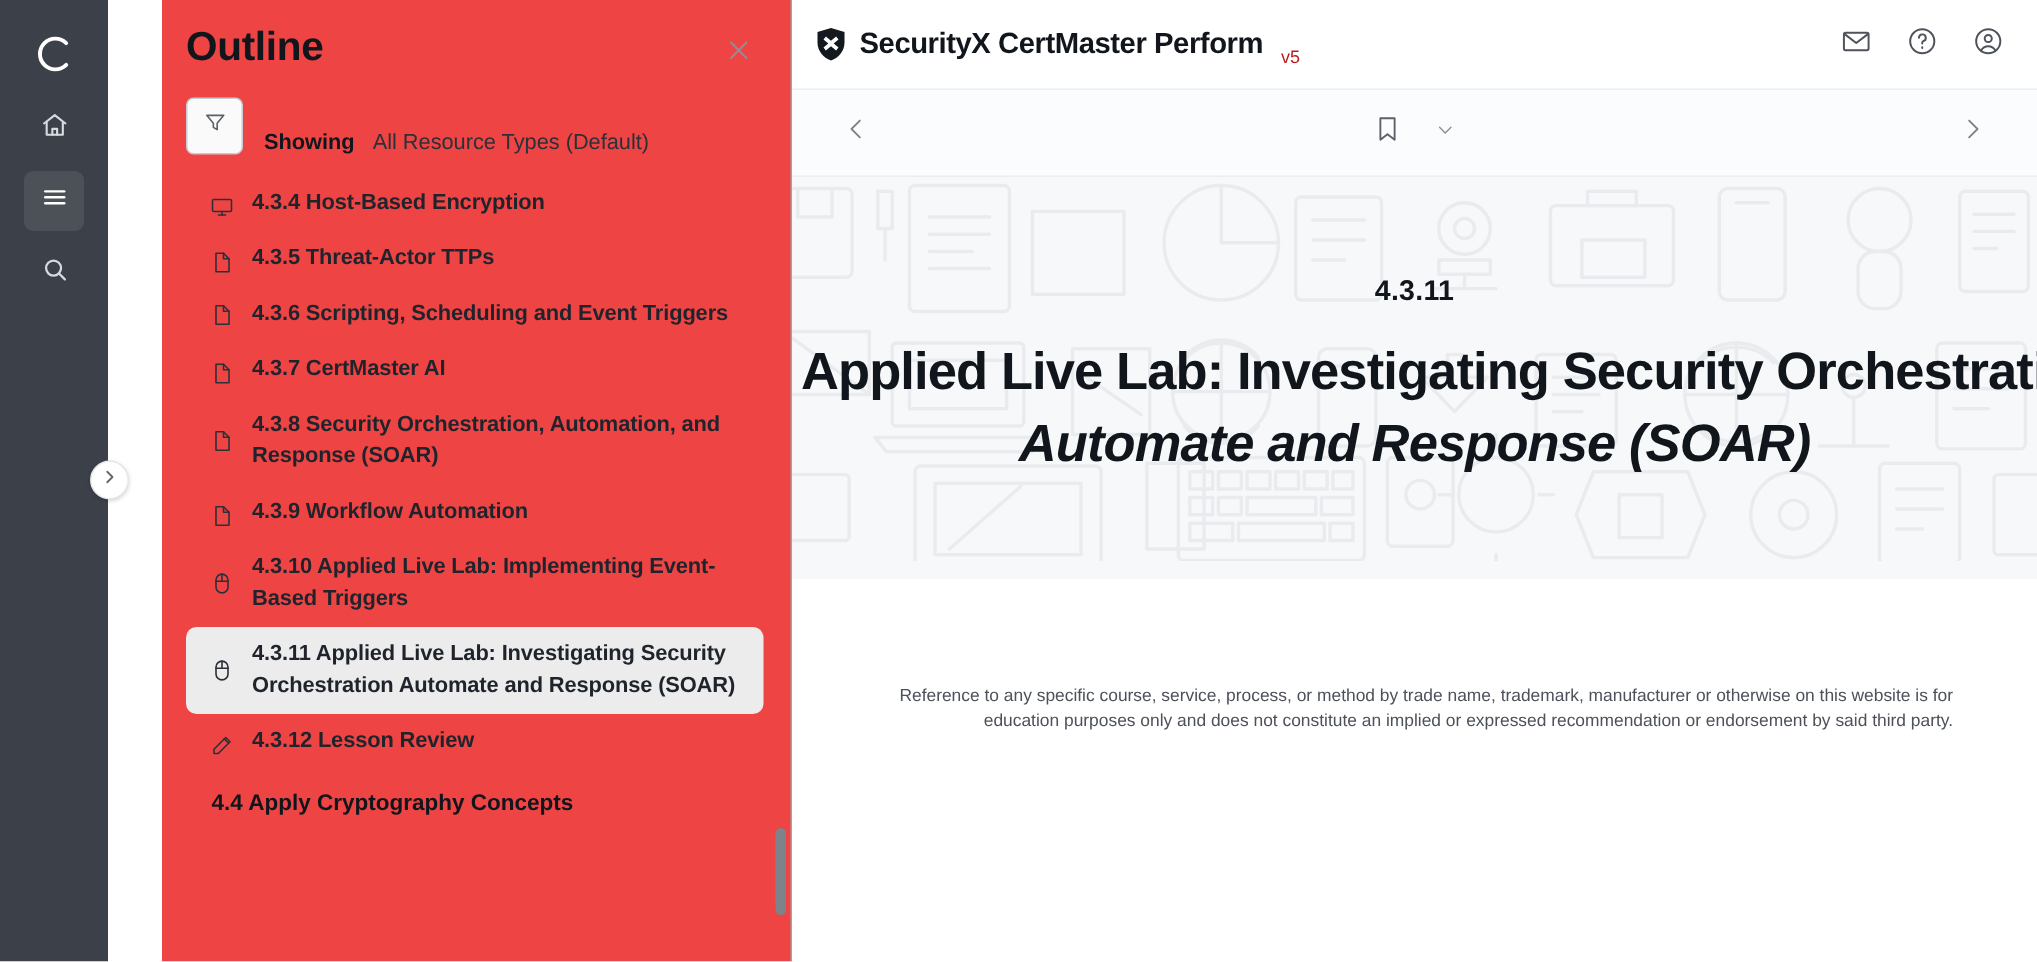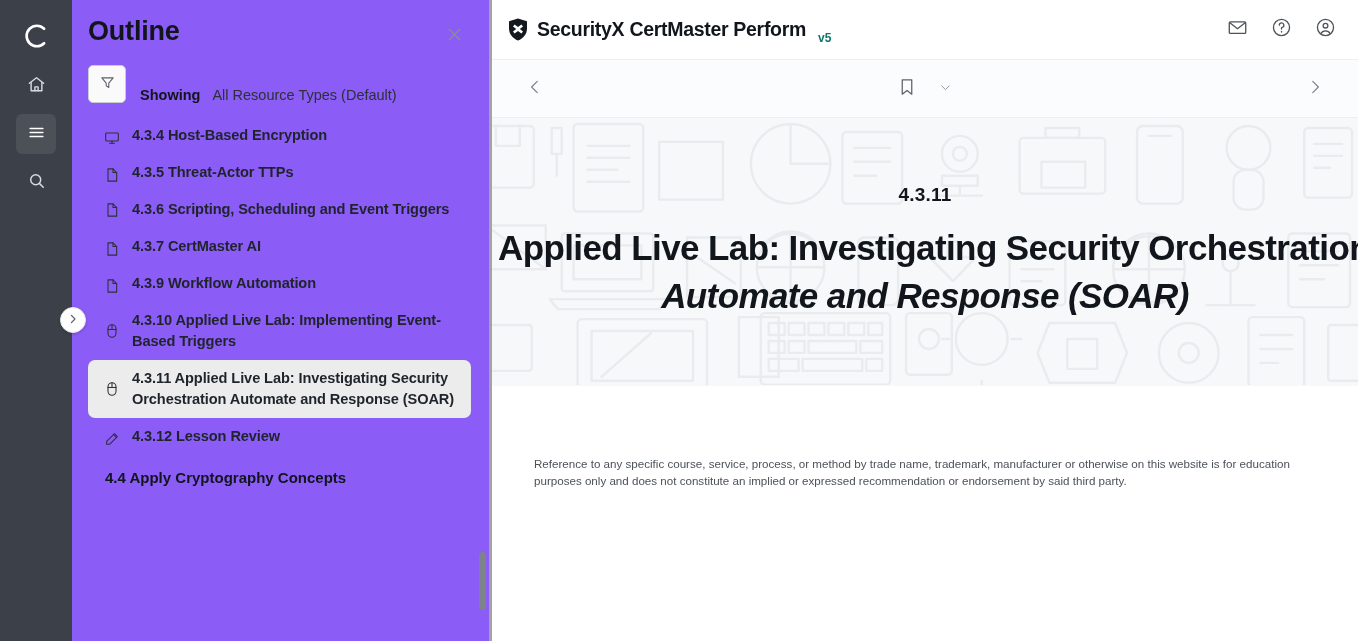--- a/index.html
+++ b/index.html
@@ -33,24 +33,25 @@
     margin-top: 8px;
     cursor: pointer;
   }
   .rail-btn.active { background: #4c5057; color: #ffffff; }
   .rail-btn:first-of-type { margin-top: 22px; }
 
   
   .outline {
     width: 420px; flex: 0 0 420px;
     height: 641px;
-    background: #8b5cf6;
-    border-right: 3px solid #a3a3a3;
+    background: #ef4444;
+    border-right: 1px solid #a3a3a3;
     display: flex; flex-direction: column;
     position: relative;
+    margin-left: 36px;
   }
   .outline-head {
     display: flex; align-items: flex-start; justify-content: space-between;
     padding: 16px 22px 4px 16px;
   }
   .outline-title {
     font-size: 27px; font-weight: 700; color: #11151c;
     letter-spacing: -0.2px;
   }
   .close-x {
@@ -135,21 +136,21 @@
     display: flex; align-items: center;
     padding: 0 20px 0 16px;
     border-bottom: 1px solid #eceef1;
   }
   .brand { display: flex; align-items: center; gap: 9px; }
   .brand-shield { width: 20px; height: 23px; color: #14181f; display:flex; }
   .brand-name {
     font-size: 19.5px; font-weight: 700; color: #11151c; letter-spacing: -0.3px;
     white-space: nowrap;
   }
-  .brand-ver { font-size: 12px; font-weight: 700; color: #0f766e; margin-left: 3px; margin-top: 16px; }
+  .brand-ver { font-size: 12px; font-weight: 400; color: #b91c1c; margin-left: 3px; margin-top: 16px; }
   .appbar-spacer { flex: 1 1 auto; }
   .appbar-icons { display: flex; align-items: center; gap: 18px; }
   .appbar-icon {
     width: 26px; height: 26px; color: #4e535b;
     display: flex; align-items: center; justify-content: center; cursor: pointer;
   }
 
   .navbar {
     height: 58px; flex: 0 0 58px;
     background: #fbfcfd;
@@ -196,21 +197,21 @@
     font-size: 35px; font-weight: 700; color: #11151c;
     line-height: 48px; letter-spacing: -0.6px;
     padding: 0 6px;
     white-space: nowrap;
   }
   .hero-title .l2 { white-space: nowrap; font-style: italic; }
 
   .content-body { flex: 1 1 auto; background: #ffffff; position: relative; }
   .footer-note {
     position: absolute; left: 0; right: 14px; bottom: 20px;
-    text-align: left;
+    text-align: right;
     font-size: 11.6px; line-height: 17px; color: #4c515a;
     padding: 0 42px;
   }
 </style>
 </head>
 <body>
 
 <div id="app">
 
   <div class="rail">
@@ -317,20 +318,29 @@
       <div class="oitem">
         <span class="oicon">
           <svg width="16" height="16" viewBox="0 0 24 24" fill="none" stroke="currentColor" stroke-width="1.6" stroke-linecap="round" stroke-linejoin="round">
             <path d="M6 2.8h7.5L19 8.3V21.2H6z"></path>
               <path d="M13.5 2.8V8.3H19"></path>
           </svg>
         </span>
         <span class="olabel">4.3.7 CertMaster AI</span>
       </div>
 
+      <div class="oitem twoline">
+        <span class="oicon">
+          <svg width="16" height="16" viewBox="0 0 24 24" fill="none" stroke="currentColor" stroke-width="1.6" stroke-linecap="round" stroke-linejoin="round">
+            <path d="M6 2.8h7.5L19 8.3V21.2H6z"></path>
+              <path d="M13.5 2.8V8.3H19"></path>
+          </svg>
+        </span>
+        <span class="olabel">4.3.8 Security Orchestration, Automation, and Response (SOAR)</span>
+      </div>
 
       <div class="oitem">
         <span class="oicon">
           <svg width="16" height="16" viewBox="0 0 24 24" fill="none" stroke="currentColor" stroke-width="1.6" stroke-linecap="round" stroke-linejoin="round">
             <path d="M6 2.8h7.5L19 8.3V21.2H6z"></path>
               <path d="M13.5 2.8V8.3H19"></path>
           </svg>
         </span>
         <span class="olabel">4.3.9 Workflow Automation</span>
       </div>

